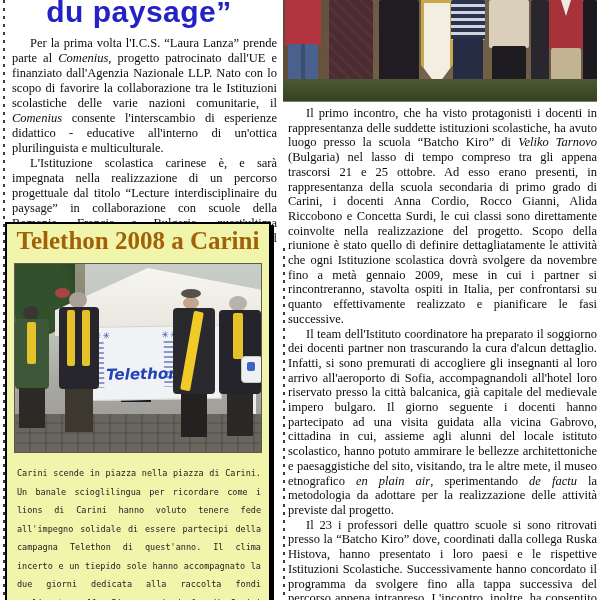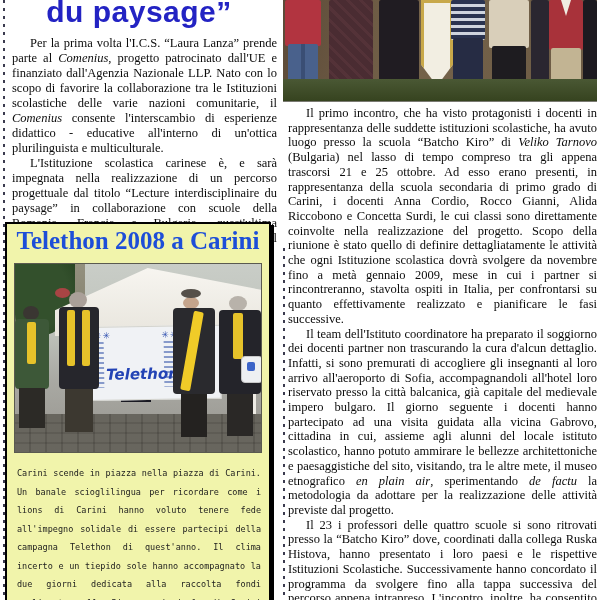--- a/index.html
+++ b/index.html
@@ -19,21 +19,21 @@
   .col i{font-style:italic;}
   
   .photoA{left:283px;top:0;width:314px;height:101px;overflow:hidden;background:
      linear-gradient(100deg,#5c4a38,#75634a 40%,#6b5a44);border-bottom:1px solid #7a7a72;}
   .photoA .floor{left:0;bottom:0;width:314px;height:22px;background:linear-gradient(#4a5834,#36431f);}
   .pA{border-radius:2px;}
   
   .tbox{left:5px;top:222px;width:262px;height:380px;background:#f1f4ab;
         border:2px solid #000;box-shadow:3px 3px 0 #000;overflow:hidden;}
   .tbox h2{margin:3px 0 0;text-align:center;font-family:"Liberation Serif",serif;
-        font-weight:bold;font-size:25px;color:#1d4ed8;}
+        font-weight:bold;font-size:25px;color:#a16207;}
   .photoB{position:relative;margin:8px auto 0;width:246px;height:188px;border:1px solid #5a5a50;
         overflow:hidden;background:linear-gradient(#c9cdc7 0%,#bfc3bc 35%,#aaaaa4 60%,#96948e 100%);}
   .caption{margin:11px 8px 0 10px;font-family:"DejaVu Sans Mono",monospace;font-size:8.5px;
         line-height:18.5px;text-align:justify;color:#1c1c1c;}
   
   .pb{position:absolute;}
   .pb-building{left:0;top:0;width:70px;height:62px;background:linear-gradient(#93907e,#84816f);}
   .pb-foliage{left:0;top:0;width:60px;height:72px;background:radial-gradient(ellipse at 30% 40%,#33502c 60%,#24401f 100%);border-radius:0 0 60% 30%;}
   .pb-flowers{left:40px;top:24px;width:15px;height:10px;background:#a84444;border-radius:50%;}
   .pb-tent{left:40px;top:4px;width:206px;height:68px;background:linear-gradient(#f7f5f0,#e8e5dd);

